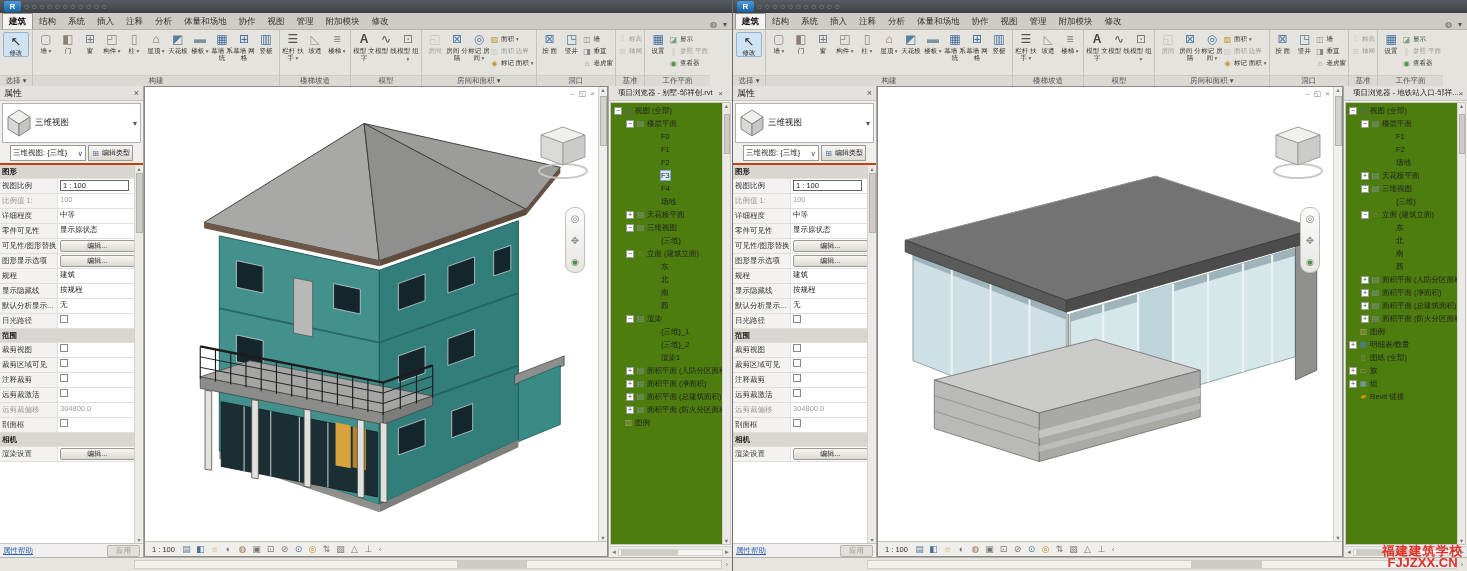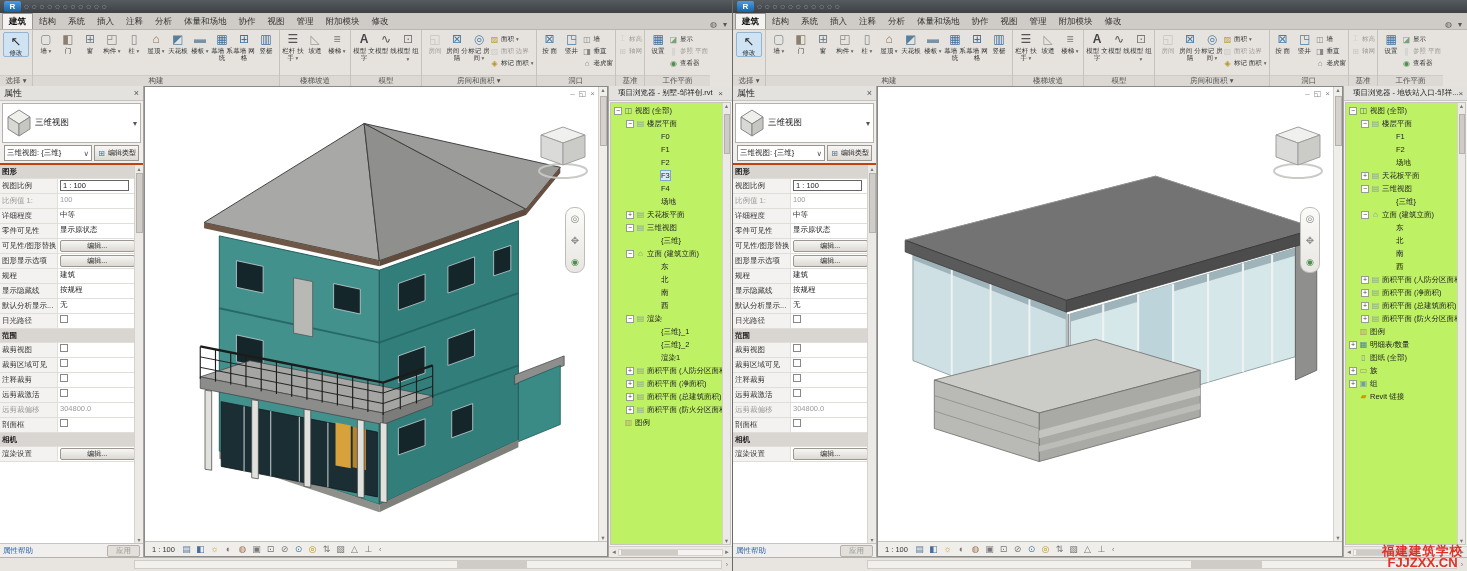--- a/index.html
+++ b/index.html
@@ -73,42 +73,42 @@
   [data-ic="viewer-icon"]::before{content:"◉";color:#4a8f4a}
   
   .main{flex:1;display:flex;min-height:0}
   
   .props{width:144px;background:#f0efed;border-right:1px solid #a8a5a0;display:flex;flex-direction:column;flex:0 0 auto}
   .phead{height:15px;background:#e4e2de;display:flex;align-items:center;padding:0 4px;font-size:9px;color:#222;border-bottom:1px solid #c8c5c0}
   .phead .x{margin-left:auto;color:#555;font-size:9px}
   .ptype{height:40px;background:#fff;border:1px solid #b5b2ad;margin:2px;display:flex;align-items:center;gap:3px;padding:0 3px}
   .ptype .tname{font-size:8.5px;color:#222;flex:1}
   .ptype .tarrow{color:#555;font-size:8px}
-  .pselect{display:flex;height:16px;margin:0 4px 2px;gap:2px}
+  .pselect{display:flex;height:16px;margin:0 10px 2px;gap:2px}
   .selbox{flex:1;border:1px solid #9a978f;background:#fff;font-size:7.5px;display:flex;align-items:center;padding:0 2px;white-space:nowrap;overflow:hidden}
   .selbox .v{margin-left:auto;color:#555}
   .edittype{border:1px solid #9a978f;background:linear-gradient(#f7f6f4,#dedbd5);font-size:7px;display:flex;align-items:center;gap:2px;padding:0 2px;white-space:nowrap}
   .pgrid{flex:1;overflow:hidden;border-top:2px solid #c2410c;position:relative;background:#fff}
   .prow{display:flex;height:15px;border-bottom:1px solid #e0ded9;background:#fff;font-size:7.5px;align-items:stretch}
   .plabel{width:58px;padding:2px 2px 0;background:#f3f2f0;border-right:1px solid #e0ded9;overflow:hidden;white-space:nowrap;color:#333}
   .pval{flex:1;padding:1px 2px 0;overflow:hidden;white-space:nowrap}
   .prow[data-kind="section"]{background:#d9d6d2;font-weight:bold;height:14px}
   .prow[data-kind="section"] .plabel{background:transparent;border:none;flex:1;width:auto;color:#222}
   .psec-arrow{display:none}
   .prow[data-kind="section"] .psec-arrow{display:block;padding:1px 3px 0;color:#555;font-size:7px}
   .pv-btn,.pv-check{display:none}
   .prow[data-kind="btn"] .pv-btn{display:inline-block;border:1px solid #9a988f;background:linear-gradient(#f7f6f4,#dcd9d3);padding:0 5px;font-size:7px;border-radius:2px;width:92%;text-align:center}
   .prow[data-kind="check"] .pv-check{display:inline-block;width:8px;height:8px;border:1px solid #888;background:#fff}
   .prow[data-kind="input"] .pv-text{display:inline-block;border:1px solid #666;padding:0 2px;background:#fff;min-width:85%}
   .prow[data-kind="dim"] .plabel,.prow[data-kind="dim"] .pval{color:#9a9a97}
   .pscroll{position:absolute;right:0;top:0;bottom:0;width:9px;background:#eceae7;border-left:1px solid #d5d2cd;display:flex;flex-direction:column;align-items:center;font-size:6px;color:#777}
   .pscroll .thumb{width:7px;height:60px;background:#d0cdc8;border:1px solid #b5b2ad;margin:1px 0}
   .pscroll .sp{flex:1}
   .pfoot{height:14px;display:flex;align-items:center;padding:0 3px;gap:4px;background:#f0efed;border-top:1px solid #c8c5c0}
-  .phelp{color:#2a5db0;font-size:7.5px}
+  .phelp{color:#2a5db0;text-decoration:underline;font-size:7.5px}
   .papply{margin-left:auto;border:1px solid #b5b2ad;background:#e3e0db;color:#9a9a97;font-size:7.5px;padding:0 8px;border-radius:2px}
   
   .viewport{flex:1;position:relative;background:#fff;border:1px solid #8a8a88;display:flex;flex-direction:column;min-width:0}
   .vdraw{flex:1;position:relative;overflow:hidden}
   .vdraw svg.model{position:absolute;inset:0;width:100%;height:100%}
   .vwinctl{position:absolute;top:2px;right:12px;display:flex;gap:4px;color:#888;font-size:8px;z-index:5}
   .viewcube{position:absolute;top:34px;right:16px;width:56px;height:60px;z-index:4;opacity:.95}
   .navbar{position:absolute;top:120px;right:22px;width:20px;height:66px;border:1px solid #c0bdb8;border-radius:9px;background:linear-gradient(#fbfbfa,#e8e6e2);z-index:4;display:flex;flex-direction:column;align-items:center;justify-content:space-around;font-size:10px;color:#8a8a88}
   .navbar .nz{color:#4a8f4a;font-size:9px}
   .vscroll{position:absolute;top:0;right:0;bottom:0;width:9px;background:#f0eeeb;border-left:1px solid #d5d2cd;display:flex;flex-direction:column;align-items:center;font-size:5.5px;color:#777;z-index:3}
@@ -129,21 +129,21 @@
   [data-ic="reveal-hidden-icon"]::before{content:"◎";color:#b8962e}
   [data-ic="worksharing-icon"]::before{content:"⇅";color:#777}
   [data-ic="temp-view-icon"]::before{content:"▧";color:#777}
   [data-ic="analysis-icon"]::before{content:"△";color:#777}
   [data-ic="constraints-icon"]::before{content:"⊥";color:#777}
   .vcb .varrow{margin-left:2px;color:#777;font-size:7px}
   
   .browser{width:124px;background:#f4f3f1;border-left:1px solid #a8a5a0;display:flex;flex-direction:column;flex:0 0 auto}
   .bhead{height:15px;background:#e4e2de;display:flex;align-items:center;padding:0 9px;font-size:7.5px;color:#222;border-bottom:1px solid #c8c5c0;white-space:nowrap;overflow:hidden}
   .bhead .x{margin-left:auto;color:#555;font-size:8px}
-  .btree{flex:1;background:#bef264;border:1px solid #c8c5c0;margin:1px;overflow:hidden;position:relative;padding-top:1px}
+  .btree{flex:1;background:#4d7c0f;border:1px solid #c8c5c0;margin:1px;overflow:hidden;position:relative;padding-top:1px}
   .titem{display:flex;align-items:center;height:13px;font-size:7.5px;color:#222;gap:2px;padding-left:3px;white-space:nowrap}
   .titem[data-lvl="1"]{padding-left:15px}
   .titem[data-lvl="2"]{padding-left:29px}
   .texp{width:8px;height:8px;border:1px solid #9a9a97;background:#fff;font-size:7px;line-height:6px;text-align:center;color:#444;flex:0 0 auto}
   .texp[data-exp="plus"]::before{content:"+"}
   .texp[data-exp="minus"]::before{content:"−"}
   .texp[data-exp="none"]{visibility:hidden}
   .ticon{width:9px;font-size:8px;line-height:9px;text-align:center;flex:0 0 auto}
   [data-ic="views-icon"]::before{content:"◫";color:#667}
   [data-ic="plan-icon"]::before{content:"▤";color:#8a97a5}

